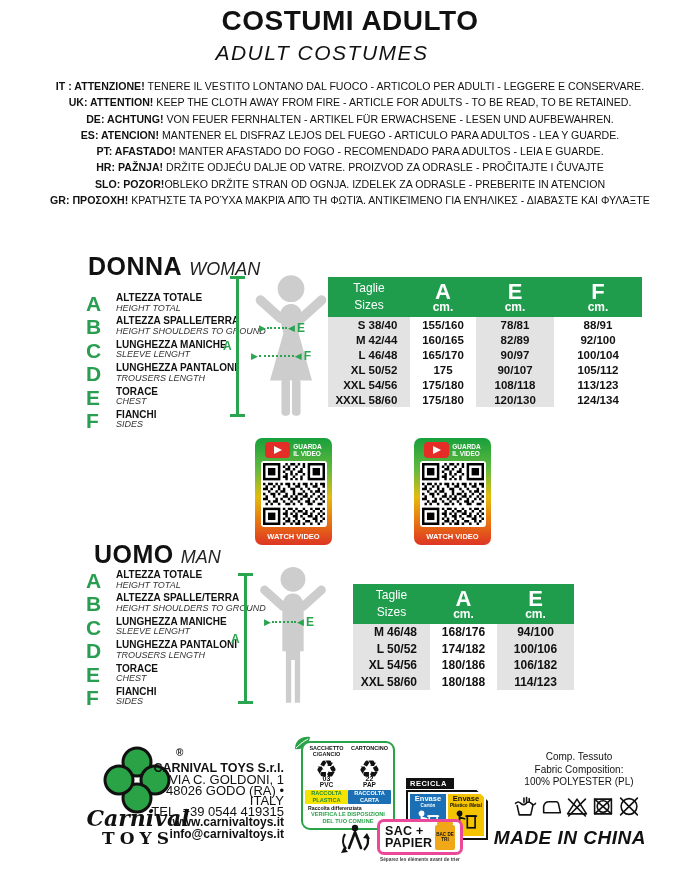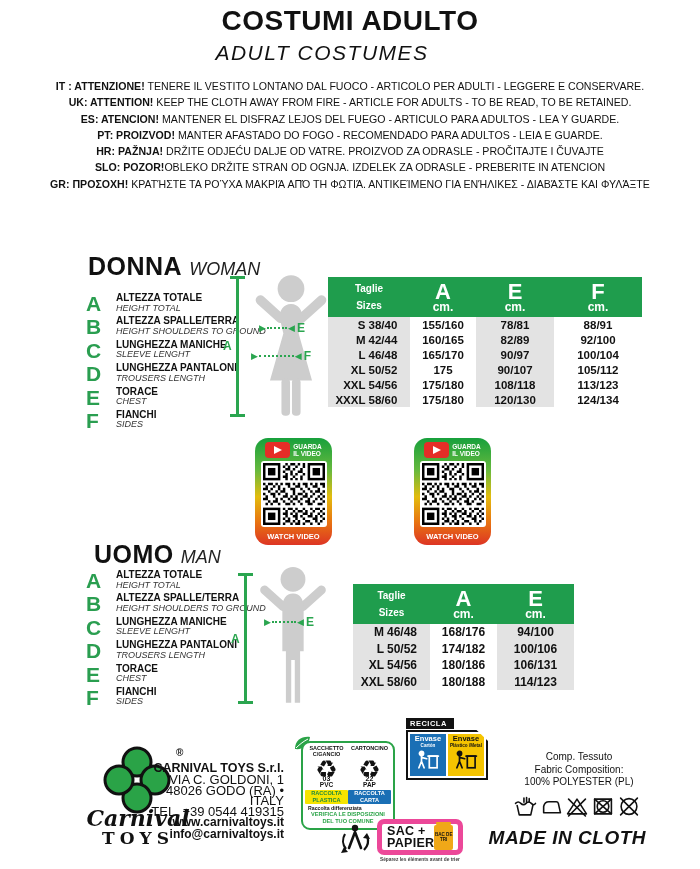--- a/index.html
+++ b/index.html
@@ -35,38 +35,38 @@
   .vlabel{position:absolute;left:-13px;top:45%;color:#2aa54f;font-weight:800;font-size:12px}
   .harrow{display:flex;align-items:center;height:10px}
   .harrow .tri{color:#2aa54f;font-size:9px;line-height:9px}
   .harrow .dots{flex:1;border-top:2.6px dotted #2aa54f;height:0;margin:0 1px}
   .harrow .mlabel{color:#2aa54f;font-weight:800;font-size:12px;margin-left:2px}
 
   
   .stable{font-weight:700}
   .thead{display:flex;background:#1f9d4d;color:#fff;text-align:center}
   .thead .hc{display:flex;flex-direction:column;justify-content:center;height:40px}
-  .h-size{font-size:10px;line-height:17px;font-weight:700}
+  .h-size{font-size:12px;line-height:17px;font-weight:400}
   .h-letter{font-size:22px;line-height:19px;font-weight:800}
   .h-unit{font-size:12px;line-height:12px;font-weight:600}
   .trow{display:flex;text-align:center}
   .cell{display:flex;align-items:center;justify-content:center}
   .bg{background:#e3e3e3}
   .csize{justify-content:center}
   .csize .sl{text-align:right;margin-right:3px}
   .csize .se{text-align:left}
   .wtab .c0{width:82px}.wtab .c1{width:66px}.wtab .c2{width:78px}.wtab .c3{width:88px}
   .wtab .trow{height:15px;font-size:11.5px}
   .wtab .sl{flex:0 0 36px}.wtab .se{flex:0 0 40px}
   .mtab .c0{width:77px}.mtab .c1{width:67px}.mtab .c2{width:77px}
   .mtab .trow{height:16.5px;font-size:12px}
   .mtab .sl{flex:0 0 30px}.mtab .se{flex:0 0 42px}
 
   
-  .qr{width:77px;height:107px;border-radius:13px;display:flex;flex-direction:column;align-items:center;
+  .qr{width:77px;height:107px;border-radius:7px;display:flex;flex-direction:column;align-items:center;
       background:linear-gradient(180deg,#17a03c 0%,#66b93e 30%,#e3bc0e 55%,#e87511 78%,#dd3524 100%)}
   .qr-top{display:flex;align-items:center;gap:3px;height:22px;margin-top:1px}
   .yt{width:25px;height:16px;background:#e52d27;border-radius:4px;position:relative}
   .yt:after{content:"";position:absolute;left:9px;top:4px;border-left:8px solid #fff;border-top:4px solid transparent;border-bottom:4px solid transparent}
   .qr-toptext{color:#fff;font-size:6.5px;font-weight:800;line-height:7px}
   .qr-mid{width:66px;height:66px;background:#fff;border-radius:3px;padding:2px;box-sizing:border-box}
   .qr-mid svg{width:62px;height:62px;display:block}
   .qr-bottom{color:#fff;font-size:7.5px;font-weight:800;flex:1;display:flex;align-items:center}
 
   
@@ -91,21 +91,21 @@
   .recicla{width:82px}
   .rec-tab{display:inline-block;background:#111;color:#fff;font-size:7.5px;font-weight:800;padding:1px 7px 1px 4px;letter-spacing:.5px}
   .rec-box{border:2px solid #111;background:#fff;padding:2px;display:flex;gap:2px;
            clip-path:polygon(0 0,86% 0,100% 22%,100% 100%,0 100%)}
   .panel{width:37px;height:42px;display:flex;flex-direction:column;align-items:center;padding-top:1px;box-sizing:border-box}
   .p-blue{background:#1a6fb5;color:#fff}
   .p-yellow{background:#f5c400;color:#111}
   .p1{font-size:7.5px;font-weight:800;line-height:8px}
   .p2{font-size:4.6px;font-weight:700;line-height:5px;height:6px}
 
-  .sacbox{width:86px;height:36px;border:5px solid #ec4899;border-radius:7px;background:#fff;
+  .sacbox{width:86px;height:36px;border:3px solid #ec4899;border-radius:7px;background:#fff;
           display:flex;align-items:center;justify-content:space-between;padding:2px 5px;box-sizing:border-box}
   .sactext{font-size:12.5px;font-weight:800;line-height:12px;letter-spacing:.3px}
   .sacbin{width:20px;height:25px;background:#f0a818;border-radius:2px;position:relative;
           display:flex;align-items:center;justify-content:center;text-align:center}
   .sacbin:before{content:"";position:absolute;top:-3px;left:2px;right:2px;height:3px;background:#f0a818;border-radius:1px}
   .sacbin span{font-size:4.6px;font-weight:800;color:#111;line-height:5px}
   .sacnote{font-size:4.8px;color:#444;text-align:center;font-weight:700}
 
   .fabric{text-align:center}
   .fab-l{font-size:10px;font-weight:400;line-height:12.5px}
@@ -155,22 +155,23 @@
     </symbol>
   </defs>
 </svg>
 
 <div class="abs title">COSTUMI ADULTO</div>
 <div class="abs subtitle">ADULT COSTUMES</div>
 
 <div class="abs warnings">
   <div class="warn"><b>IT : ATTENZIONE!</b> <span>TENERE IL VESTITO LONTANO DAL FUOCO - ARTICOLO PER ADULTI - LEGGERE E CONSERVARE.</span></div>
   <div class="warn"><b>UK: ATTENTION!</b> <span>KEEP THE CLOTH AWAY FROM FIRE - ARTICLE FOR ADULTS - TO BE READ, TO BE RETAINED.</span></div>
+  <div class="warn"><b>DE: ACHTUNG!</b> <span>VON FEUER FERNHALTEN - ARTIKEL FÜR ERWACHSENE  - LESEN UND AUFBEWAHREN.</span></div>
   <div class="warn"><b>ES: ATENCION!</b> <span>MANTENER EL DISFRAZ LEJOS DEL FUEGO -  ARTICULO PARA ADULTOS - LEA Y GUARDE.</span></div>
-  <div class="warn"><b>PT: PROIZVOD!</b> <span>MANTER AFASTADO DO FOGO - RECOMENDADO PARA ADULTOS - LEIA E GUARDE.</span></div>
+  <div class="warn"><b>PT: AFASTADO!</b> <span>MANTER AFASTADO DO FOGO - RECOMENDADO PARA ADULTOS - LEIA E GUARDE.</span></div>
   <div class="warn"><b>HR: PAŽNJA!</b> <span>DRŽITE ODJEĆU DALJE OD VATRE. PROIZVOD ZA ODRASLE - PROČITAJTE I ČUVAJTE</span></div>
   <div class="warn"><b>SLO: POZOR!</b><span>OBLEKO DRŽITE STRAN OD OGNJA. IZDELEK ZA ODRASLE - PREBERITE IN ATENCION</span></div>
   <div class="warn"><b>GR: ΠΡΟΣΟΧΗ!</b> <span>ΚΡΑΤΉΣΤΕ ΤΑ ΡΟΎΧΑ ΜΑΚΡΙΆ ΑΠΌ ΤΗ ΦΩΤΙΆ. ΑΝΤΙΚΕΊΜΕΝΟ ΓΙΑ ΕΝΉΛΙΚΕΣ - ΔΙΑΒΆΣΤΕ ΚΑΙ ΦΥΛΆΞΤΕ</span></div>
 </div>
 
 <div class="abs sec-h" style="left:88px;top:252px">
   <span class="it">DONNA</span><span class="en">WOMAN</span>
 </div>
 
 <div class="abs legend" style="left:86px;top:293px">
@@ -447,21 +448,21 @@
       </div>
     <div class="cell c1">174/182</div>
     <div class="cell c2 bg">100/106</div>
   </div>
   <div class="trow">
     <div class="cell csize c0 bg">
         <span class="sl">XL</span>
         <span class="se">54/56</span>
       </div>
     <div class="cell c1">180/186</div>
-    <div class="cell c2 bg">106/131</div>
+    <div class="cell c2 bg">106/182</div>
   </div>
   <div class="trow">
     <div class="cell csize c0 bg">
         <span class="sl">XXL</span>
         <span class="se">58/60</span>
       </div>
     <div class="cell c1">180/188</div>
     <div class="cell c2 bg">114/123</div>
   </div>
 </div>
@@ -503,21 +504,21 @@
       <div class="eco-title">CARTONCINO</div>
       <div class="mobius">♻<span class="num">22</span></div>
       <div class="eco-mat">PAP</div>
       <span class="chip chip-b">RACCOLTA CARTA</span>
     </div>
   </div>
   <div class="eco-note1">Raccolta differenziata</div>
   <div class="eco-note2">VERIFICA LE DISPOSIZIONI DEL TUO COMUNE</div>
 </div>
 
-<div class="abs recicla" style="left:406px;top:712px">
+<div class="abs recicla" style="left:406px;top:772px">
   <div class="rec-tab">RECICLA</div>
   <div class="rec-box">
     <div class="panel p-blue">
       <span class="p1">Envase</span>
       <span class="p2">Cartón</span>
       <svg width="26" height="22" viewBox="0 0 20 16">
         <g stroke="#fff" stroke-width="1.3" fill="none" stroke-linecap="round">
           <circle cx="5" cy="3" r="1.6" fill="#fff"></circle>
           <path d="M5 5 L5 9 M5 6 L9 7 M5 9 L3 14 M5 9 L7 14"></path>
           <rect x="11" y="5" width="6" height="9"></rect>
@@ -586,13 +587,13 @@
     <rect x="3" y="3" width="16" height="14"></rect>
     <circle cx="11" cy="10" r="5.5"></circle>
     <path d="M3 3 L19 17 M19 3 L3 17"></path>
   </svg>
   <svg width="24" height="21" viewBox="0 0 22 20">
     <circle cx="11" cy="10" r="7.5"></circle>
     <path d="M3 2 L19 18 M19 2 L3 18"></path>
   </svg>
 </div>
 
-<div class="abs madein" style="left:480px;top:827px;width:166px">MADE IN CLOTH</div>
+<div class="abs madein" style="left:480px;top:827px;width:166px">MADE IN CHINA</div>
 
 </body></html>

